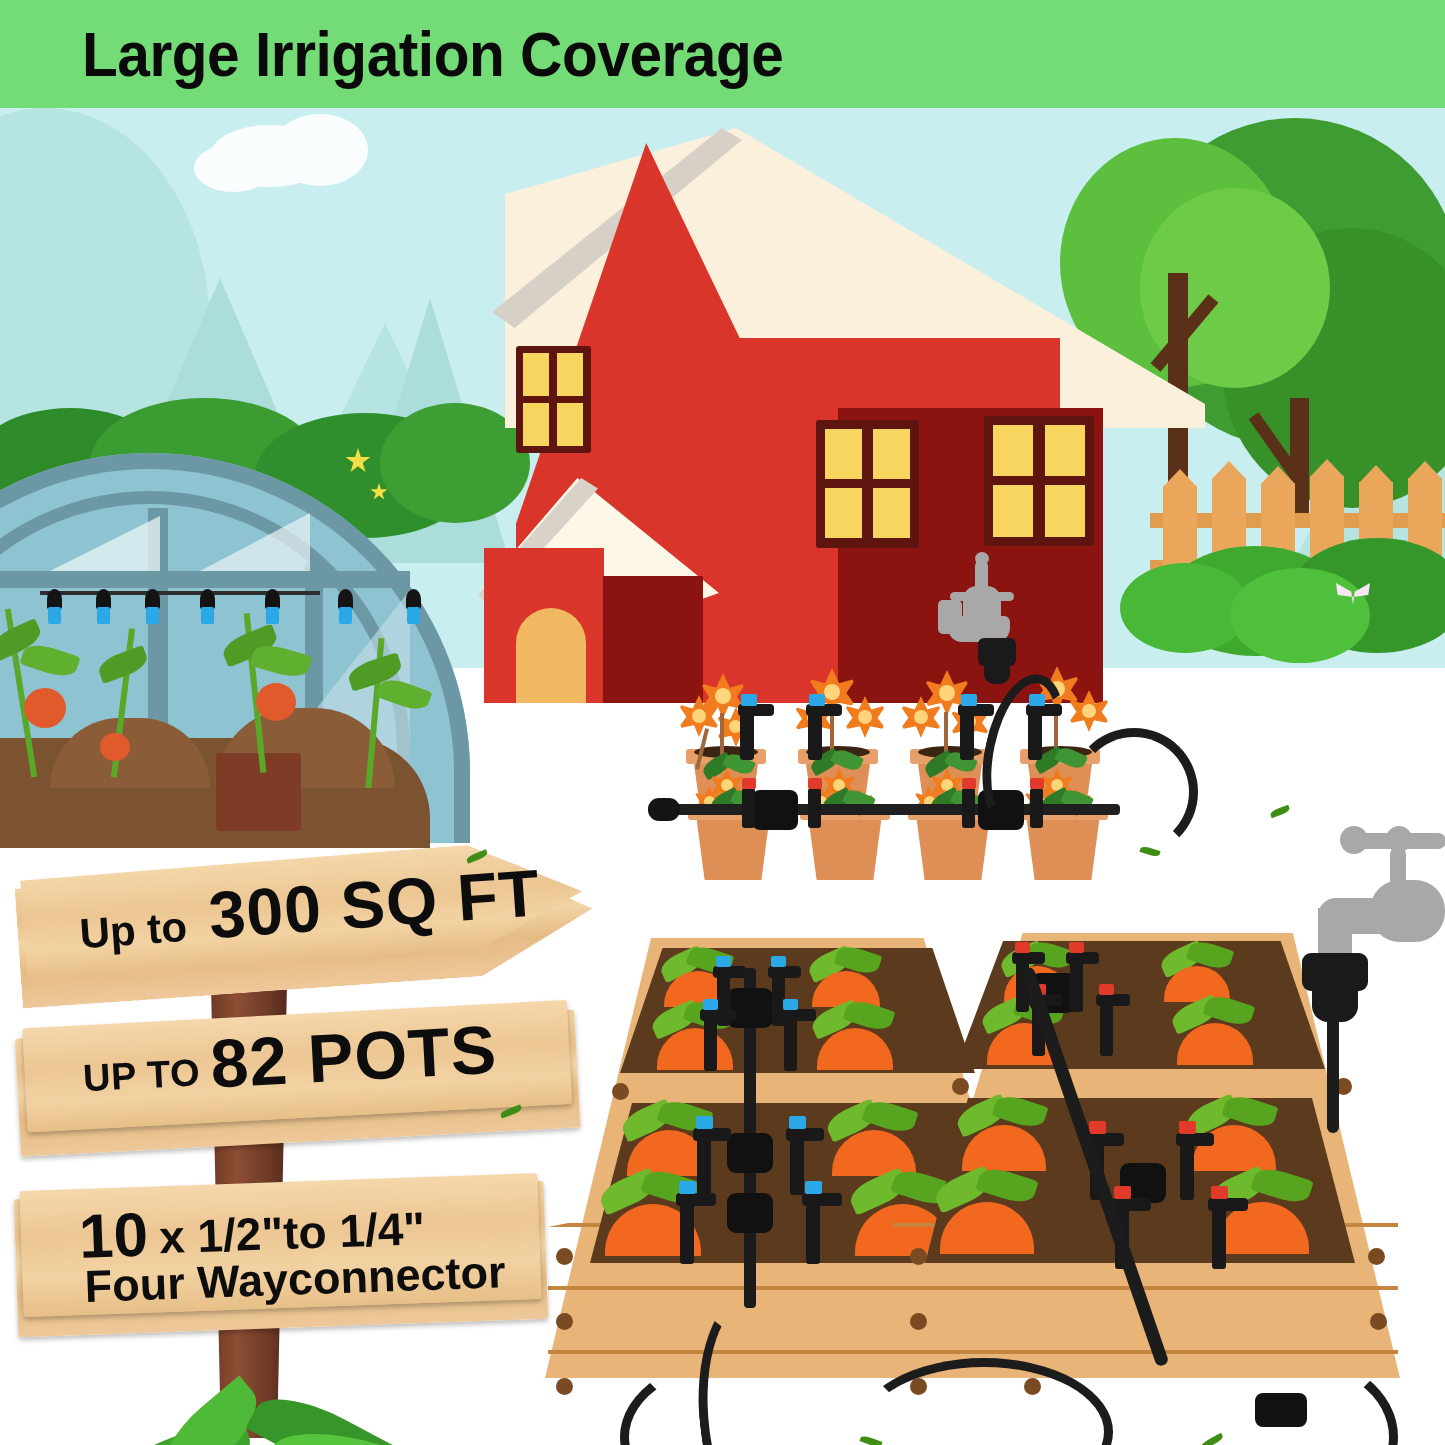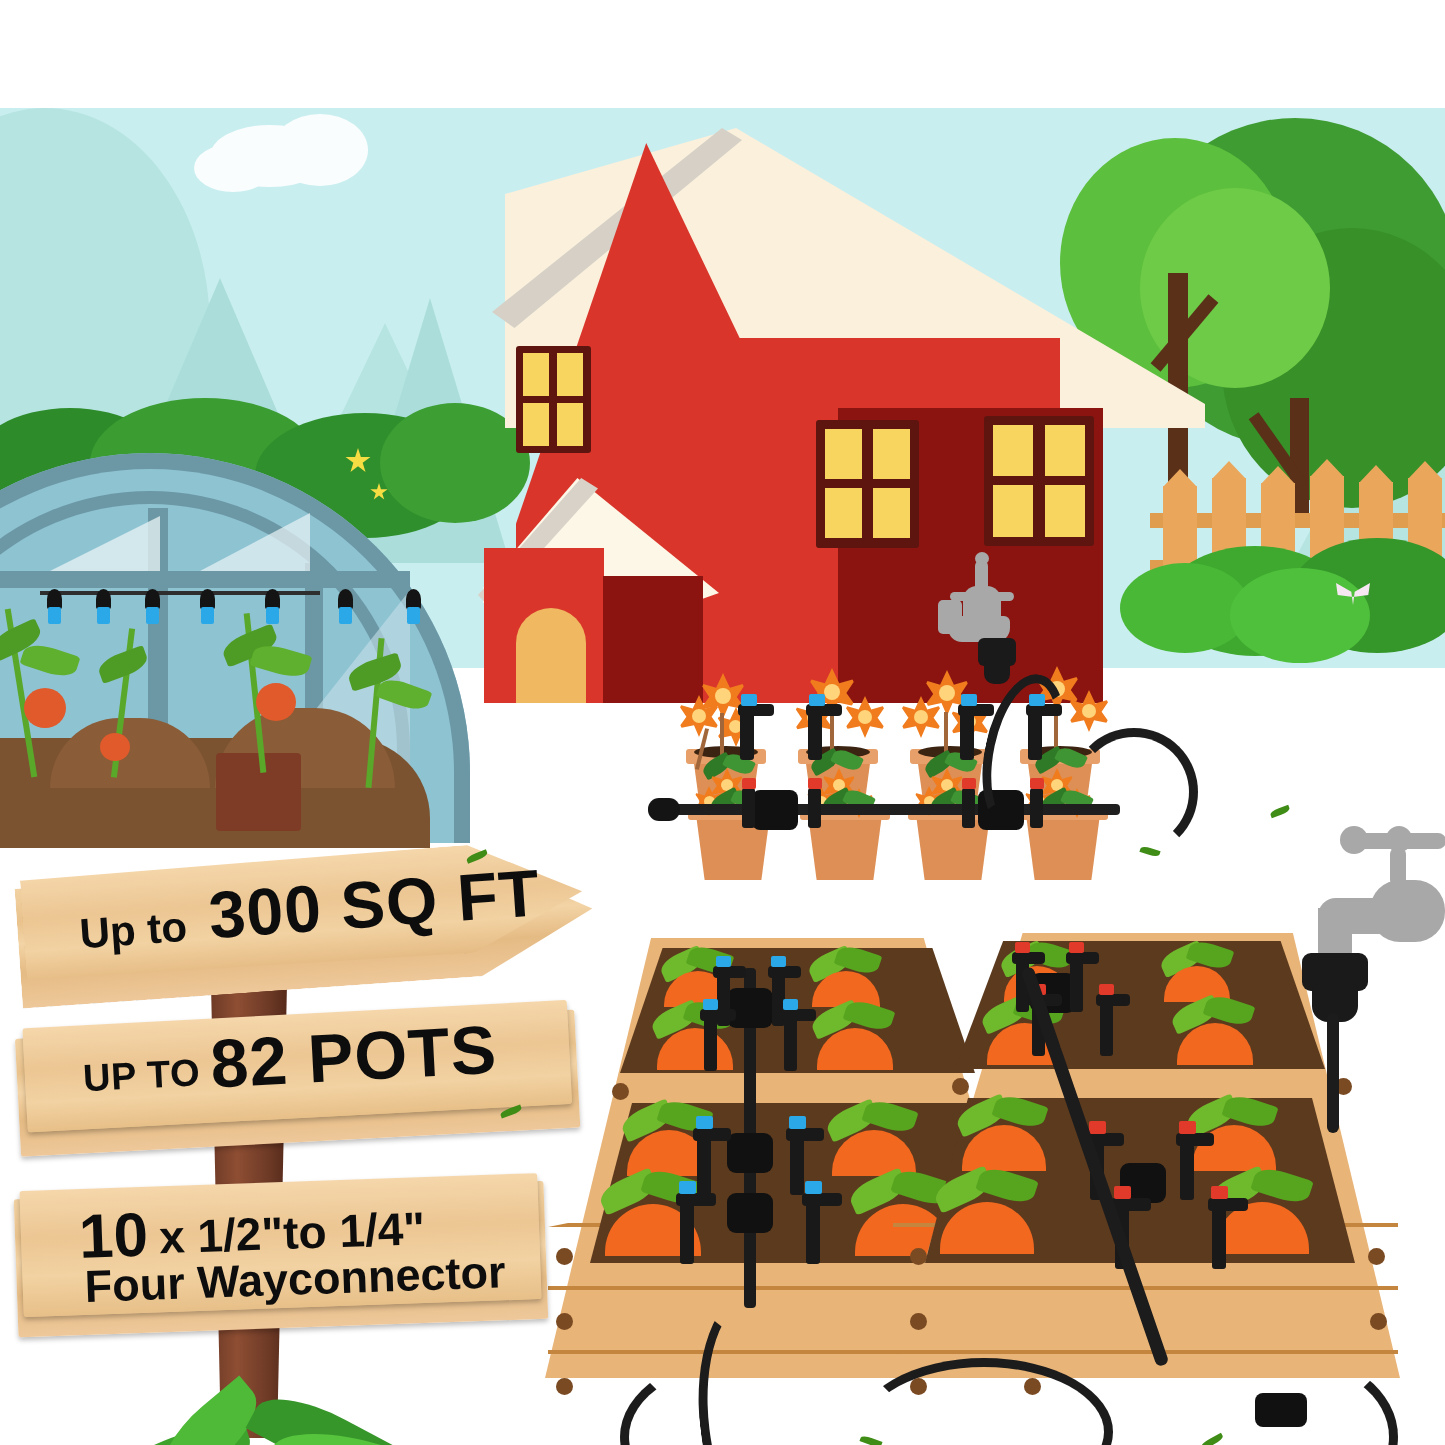--- a/index.html
+++ b/index.html
@@ -71,20 +71,23 @@
   .faucet-body{position:absolute;background:#a8a8a8;border-radius:6px;}
   .faucet-dark{position:absolute;background:#1a1a1a;border-radius:5px;}
   .grassblade{position:absolute;background:#3f8c16;border-radius:50% 0 50% 0;}
   .bigblade{position:absolute;border-radius:60% 0 60% 0;}
 </style>
 </head>
 <body>
 
 <div id="stage">
 
+  <div class="header">
+    <div class="header-title">Large Irrigation Coverage</div>
+  </div>
 
   <div class="scene">
 
     <div class="sky"></div>
 
     <div class="mtn" style="left:-120px;top:0;width:330px;height:440px;border-radius:50% 50% 0 0;background:#b6e4e1;"></div>
     <div class="mtn" style="left:100px;top:170px;width:240px;height:280px;clip-path:polygon(50% 0,100% 100%,0 100%);background:#abdedb;"></div>
     <div class="mtn" style="left:270px;top:215px;width:230px;height:240px;clip-path:polygon(50% 0,100% 100%,0 100%);background:#b6e4e1;"></div>
     <div class="mtn" style="left:350px;top:190px;width:160px;height:265px;clip-path:polygon(50% 0,100% 100%,0 100%);background:#abdedb;"></div>
     <div class="mtn" style="left:1290px;top:250px;width:250px;height:210px;clip-path:polygon(45% 0,100% 100%,0 100%);background:#b6e4e1;"></div>

